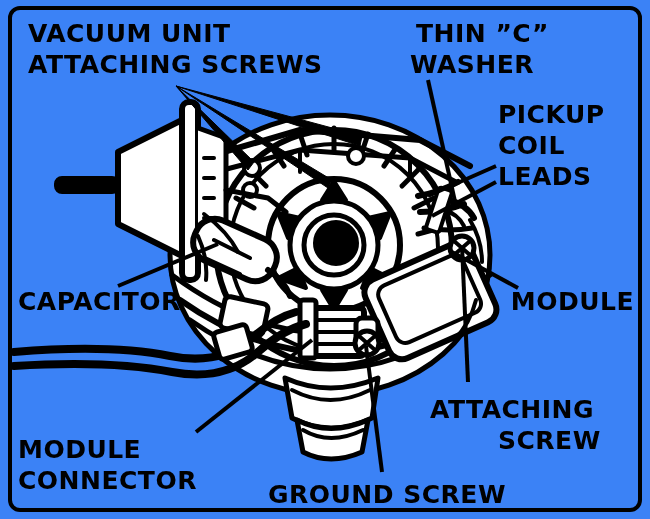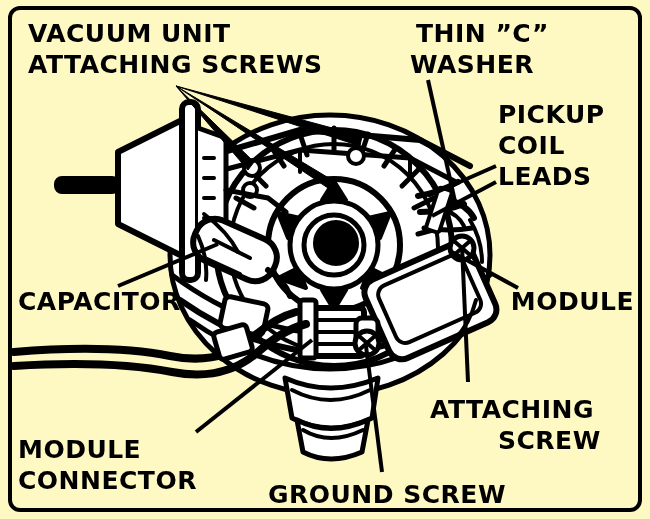--- a/index.html
+++ b/index.html
@@ -4,21 +4,21 @@
 <style>
   html, body {
     margin: 0;
     padding: 0;
     background: #ffffff;
   }
   #page {
     position: relative;
     width: 650px;
     height: 519px;
-    background: #fef9c3;
+    background: #3b82f6;
     overflow: hidden;
     font-family: "DejaVu Sans", sans-serif;
   }
   #diagram-svg {
     position: absolute;
     top: 0;
     left: 0;
     width: 650px;
     height: 519px;
   }

